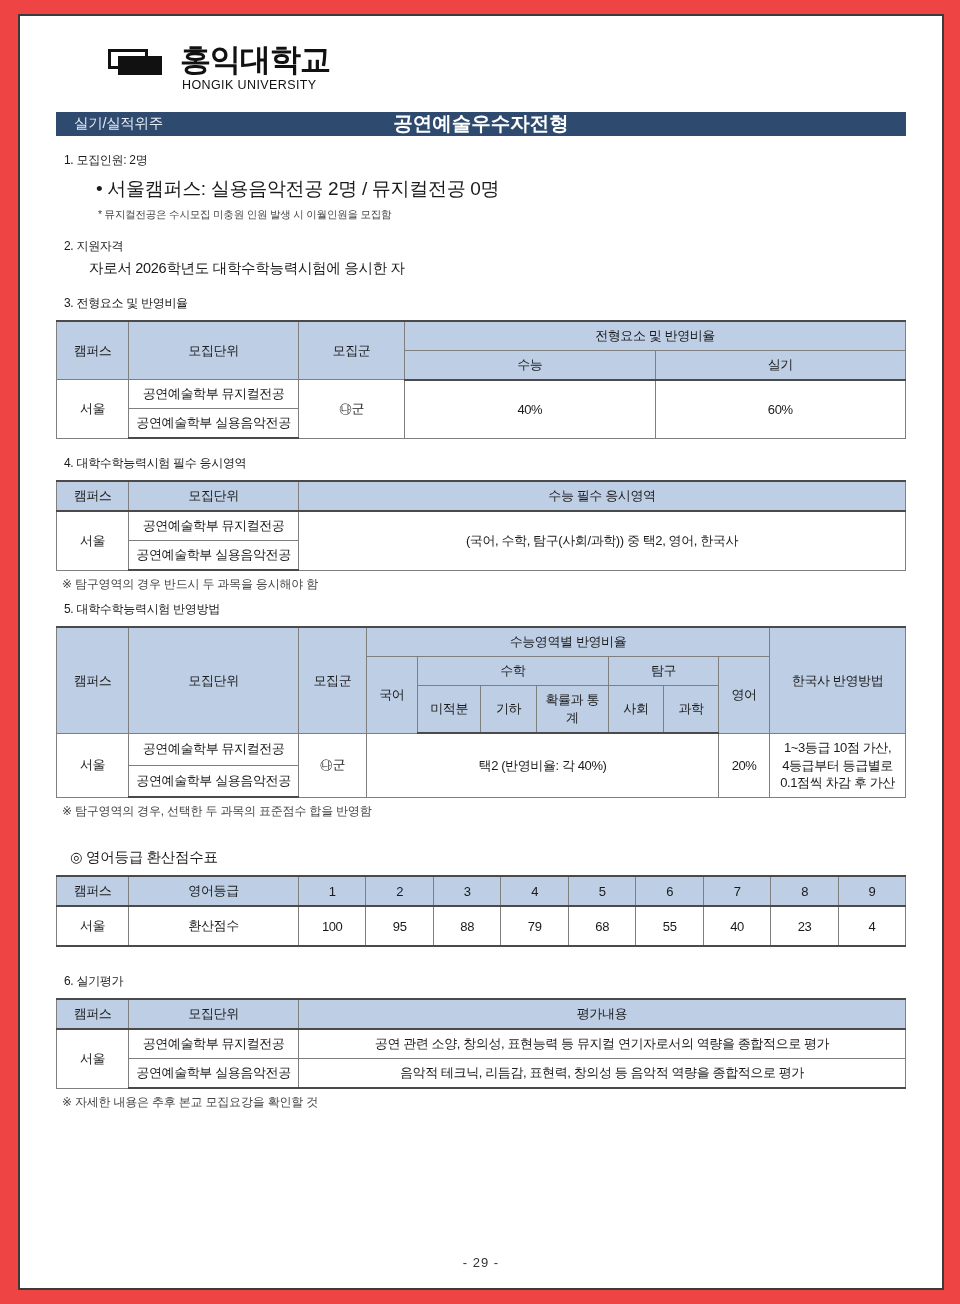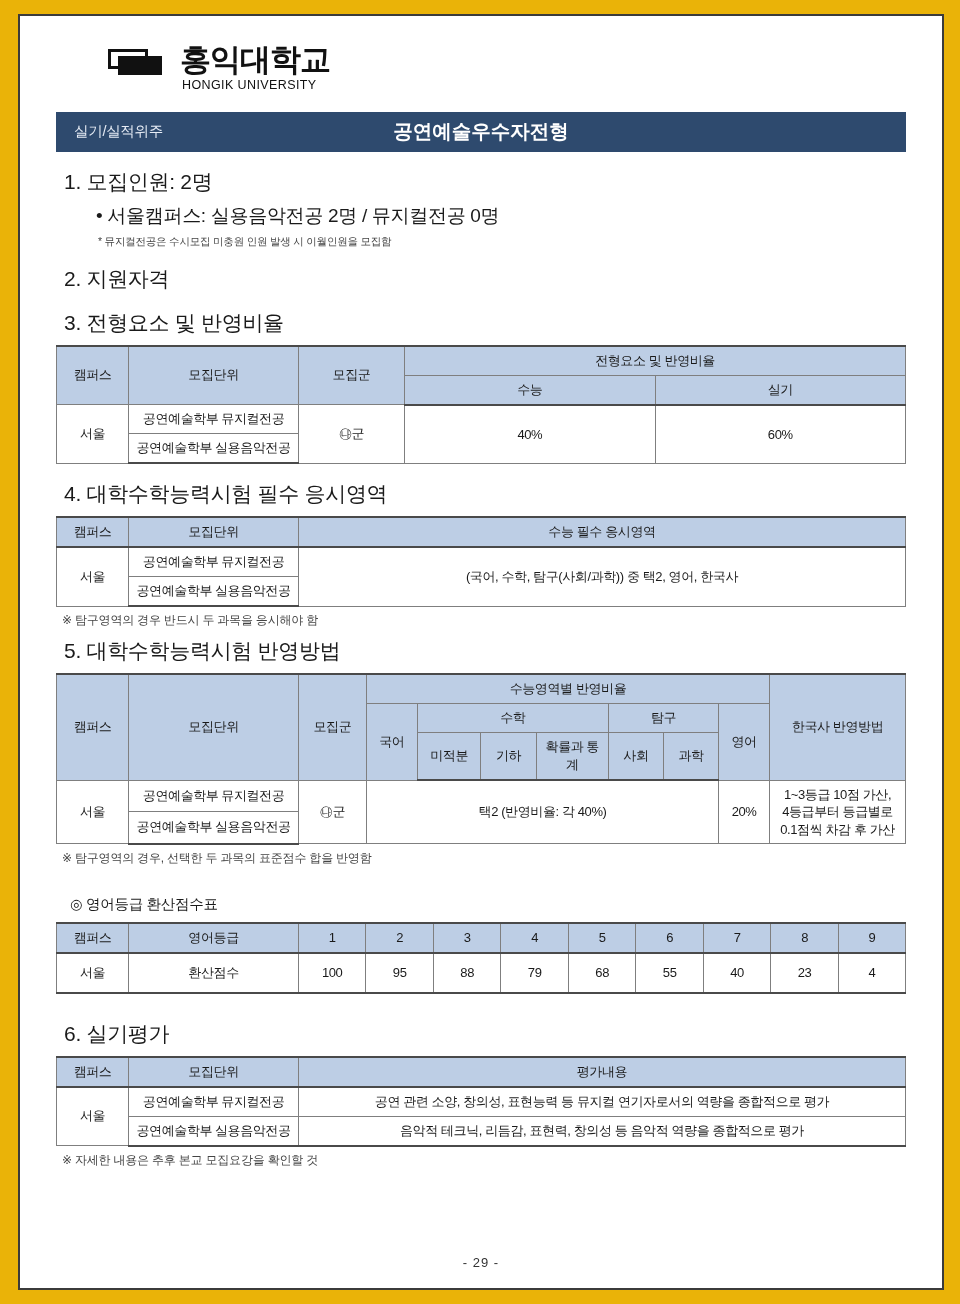--- a/index.html
+++ b/index.html
@@ -8,21 +8,21 @@
     background: #d8d8d8;
   }
   body {
     font-family: "Liberation Sans", "DejaVu Sans", sans-serif;
     -webkit-font-smoothing: antialiased;
   }
   .page {
     position: relative;
     width: 960px;
     height: 1304px;
-    background: #eab308;
+    background: #ef4444;
     box-sizing: border-box;
     padding: 14px 16px 14px 18px;
     overflow: hidden;
   }
   .page-frame {
     width: 100%;
     height: 100%;
     border: 2px solid #3b3b3b;
     box-sizing: border-box;
     background: #ffffff;
@@ -76,21 +76,21 @@
     letter-spacing: 0.4px;
     color: #111;
     display: block;
     margin-top: 4px;
     margin-left: 2px;
   }
 
   
   .banner {
     margin: 20px 0 0 0;
-    height: 40px;
+    height: 24px;
     background: #2e4a6e;
     display: flex;
     align-items: center;
     position: relative;
   }
   .banner-left {
     color: #e6ecf5;
     font-size: 14.5px;
     margin-left: 18px;
     letter-spacing: -0.3px;
@@ -103,21 +103,21 @@
     font-size: 19.5px;
     font-weight: bold;
     letter-spacing: 0px;
   }
 
   
   .sec {
     margin-top: 16px;
   }
   .sec-title {
-    font-size: 21px;
+    font-size: 12px;
     color: #1a1a1a;
     letter-spacing: -0.3px;
     margin-left: 8px;
   }
   .sec-title.num {
     margin-left: 8px;
   }
   .bullet {
     font-size: 19px;
     color: #1a1a1a;
@@ -182,21 +182,20 @@
     border-top: 2.5px solid #4a4a4a;
     text-align: center;
   }
   table.doc tr.last td {
     border-bottom: 2.5px solid #4a4a4a;
   }
   .unit-cell {
     font-size: 12.5px;
     letter-spacing: -0.8px;
     padding: 4px 2px;
-    font-family: Liberation Serif, serif;
   }
   .left-cell {
     text-align: left;
     padding-left: 8px;
     font-size: 12.8px;
     letter-spacing: -0.4px;
   }
   .multi {
     line-height: 1.35;
   }
@@ -235,20 +234,21 @@
     </div>
 
     <div class="sec">
       <div class="sec-title num">1. 모집인원: 2명</div>
       <div class="bullet">• 서울캠퍼스: 실용음악전공 2명 / 뮤지컬전공 0명</div>
       <div class="subnote">* 뮤지컬전공은 수시모집 미충원 인원 발생 시 이월인원을 모집함</div>
     </div>
 
     <div class="sec">
       <div class="sec-title num">2. 지원자격</div>
+      <div class="para" style="margin-top:2px;">자로서 2026학년도 대학수학능력시험에 응시한 자</div>
     </div>
 
     <div class="sec">
       <div class="sec-title num">3. 전형요소 및 반영비율</div>
       <table class="doc">
         <colgroup>
           <col style="width:8.5%">
             <col style="width:20%">
             <col style="width:12.5%">
           <col style="width:29.5%">

